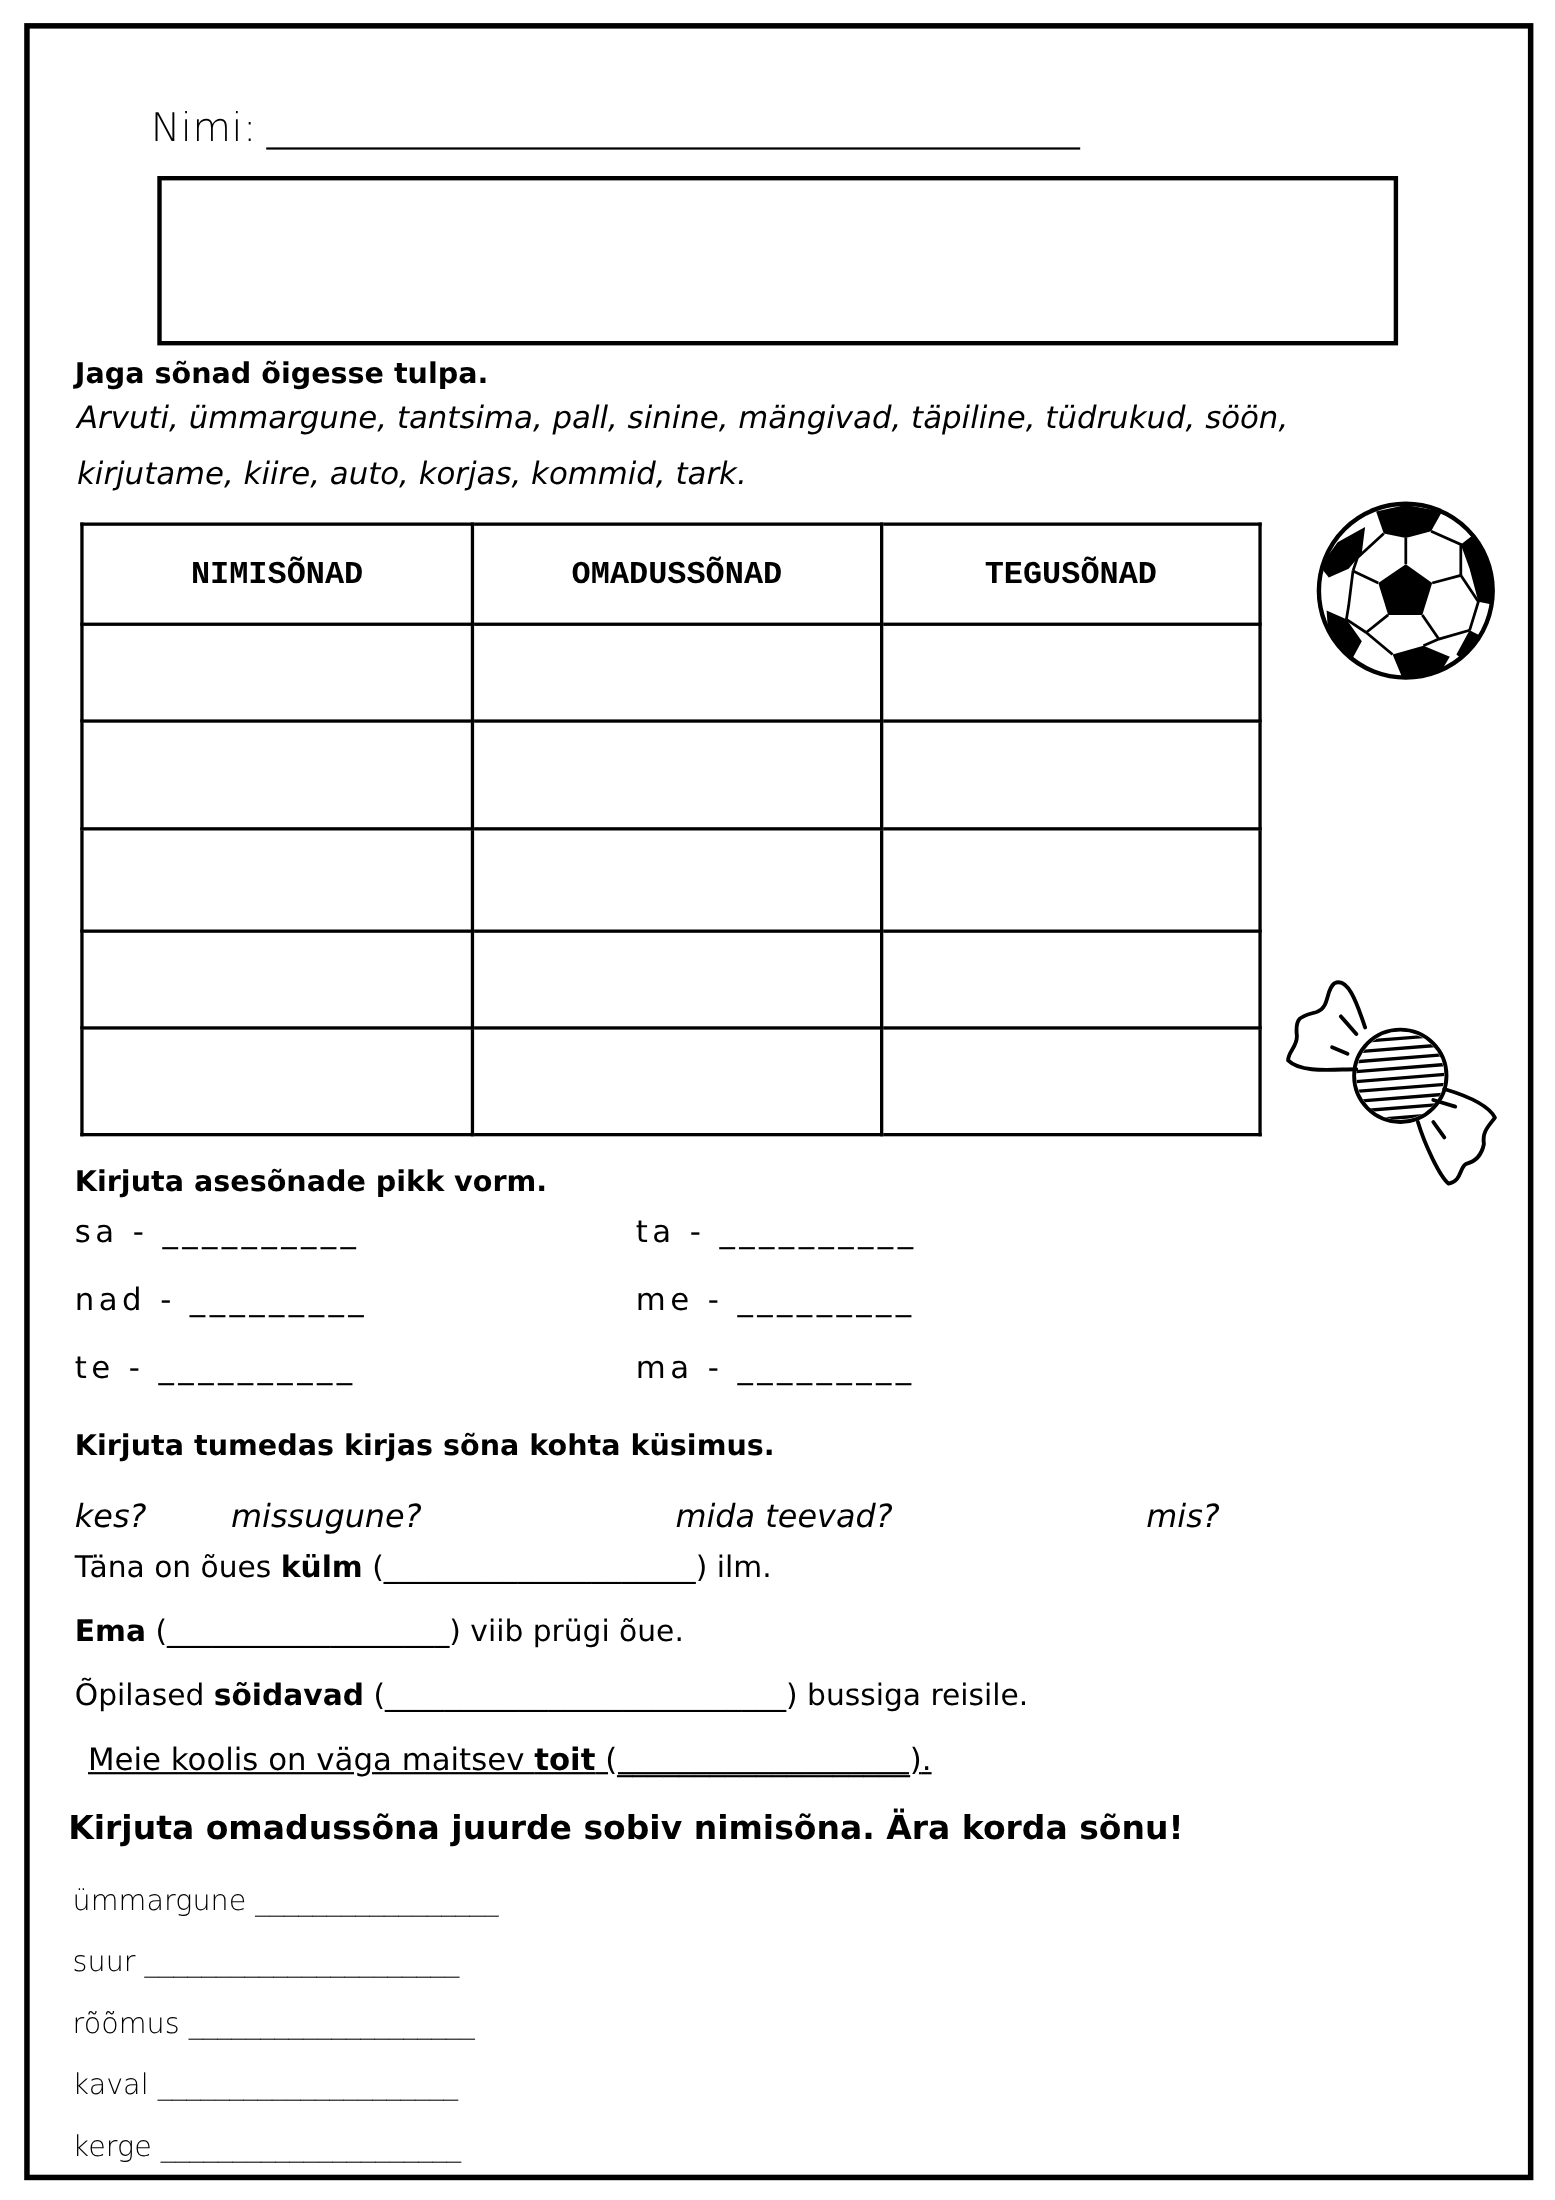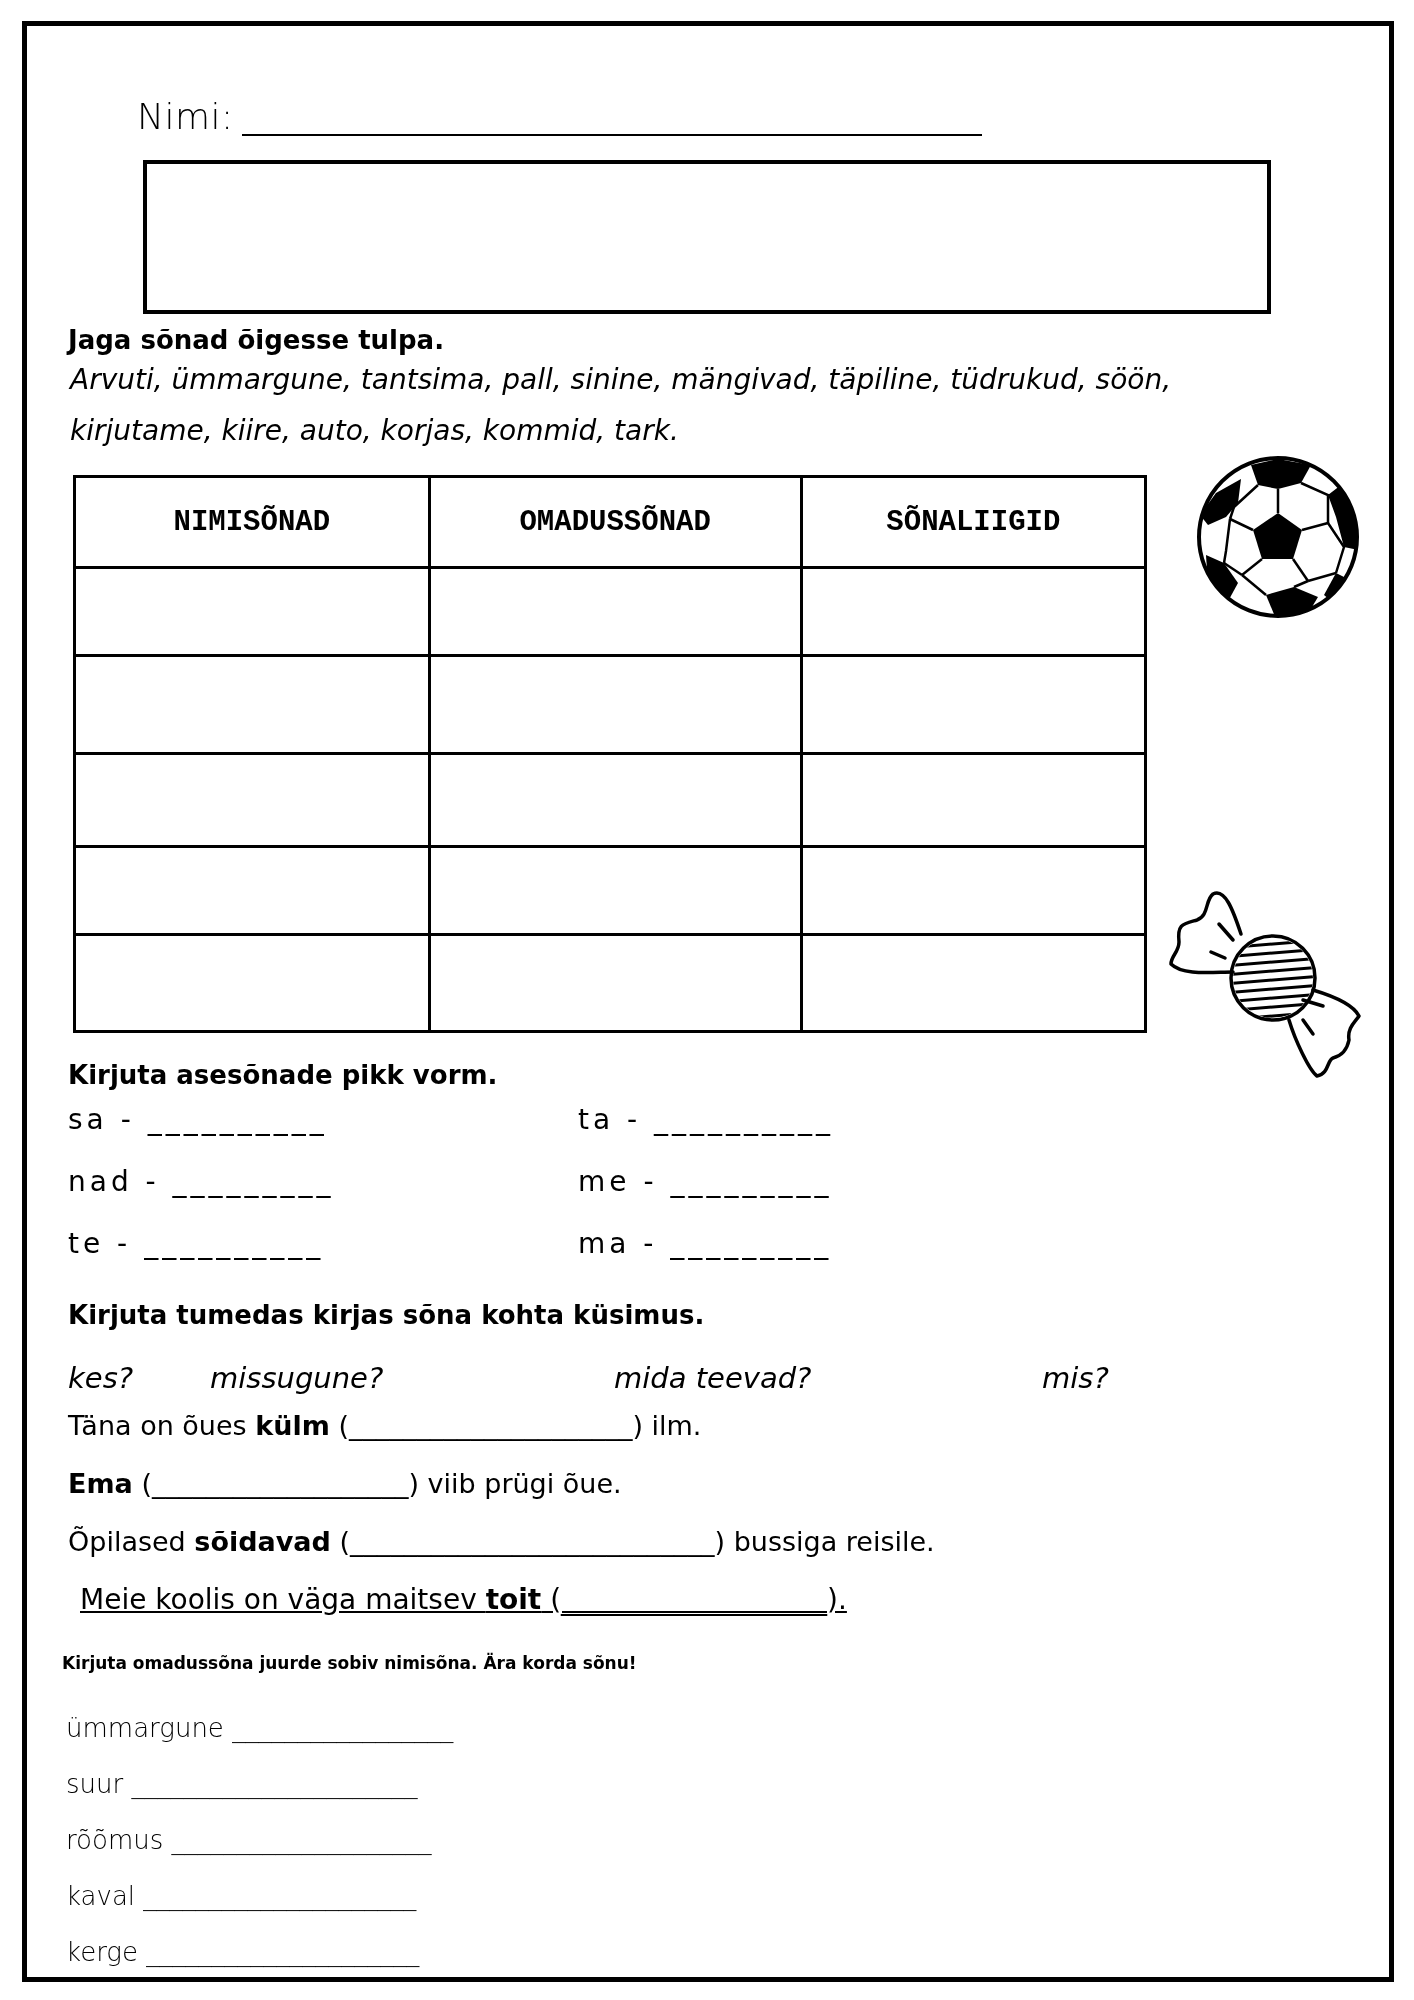--- a/index.html
+++ b/index.html
@@ -47,21 +47,21 @@
 
 <div class="abs heading" style="left:68px; top:323px; font-size:26px;">Jaga sõnad õigesse tulpa.</div>
 <div class="abs italic-text" style="left:70px; top:362px; font-size:28px;">Arvuti, ümmargune, tantsima, pall, sinine, mängivad, täpiline, tüdrukud, söön,</div>
 <div class="abs italic-text" style="left:70px; top:413px; font-size:28px;">kirjutame, kiire, auto, korjas, kommid, tark.</div>
 
 <table class="sort-table">
   <thead>
     <tr>
       <th class="col1">NIMISÕNAD</th>
       <th class="col2">OMADUSSÕNAD</th>
-      <th class="col3">SÕNALIIGID</th>
+      <th class="col3">TEGUSÕNAD</th>
     </tr>
   </thead>
   <tbody>
     <tr style="height:87px">
       <td></td>
       <td></td>
       <td></td>
     </tr>
     <tr style="height:97px">
       <td></td>
@@ -192,21 +192,21 @@
 <div class="abs body-text" style="left:68px; top:1466px; font-size:27px;">
   <span></span><b>Ema</b><span> (___________________)</span><span> viib prügi õue.</span>
 </div>
 <div class="abs body-text" style="left:68px; top:1524px; font-size:27px;">
   <span>Õpilased </span><b>sõidavad</b><span> (___________________________)</span><span> bussiga reisile.</span>
 </div>
 <div class="abs body-text" style="left:80px; top:1582px; font-size:28px;text-decoration:underline;">
   <span>Meie koolis on väga maitsev </span><b>toit</b><span> (___________________)</span><span>.</span>
 </div>
 
-<div class="abs heading" style="left:62px; top:1646px; font-size:17px;">Kirjuta omadussõna juurde sobiv nimisõna. Ära korda sõnu!</div>
+<div class="abs heading" style="left:62px; top:1646px; font-size:30px;">Kirjuta omadussõna juurde sobiv nimisõna. Ära korda sõnu!</div>
 
 <div class="abs small-text" style="left:66px; top:1712px;">
   <span>ümmargune</span>
   <span>_________________</span>
 </div>
 <div class="abs small-text" style="left:66px; top:1768px;">
   <span>suur</span>
   <span>______________________</span>
 </div>
 <div class="abs small-text" style="left:66px; top:1824px;">

